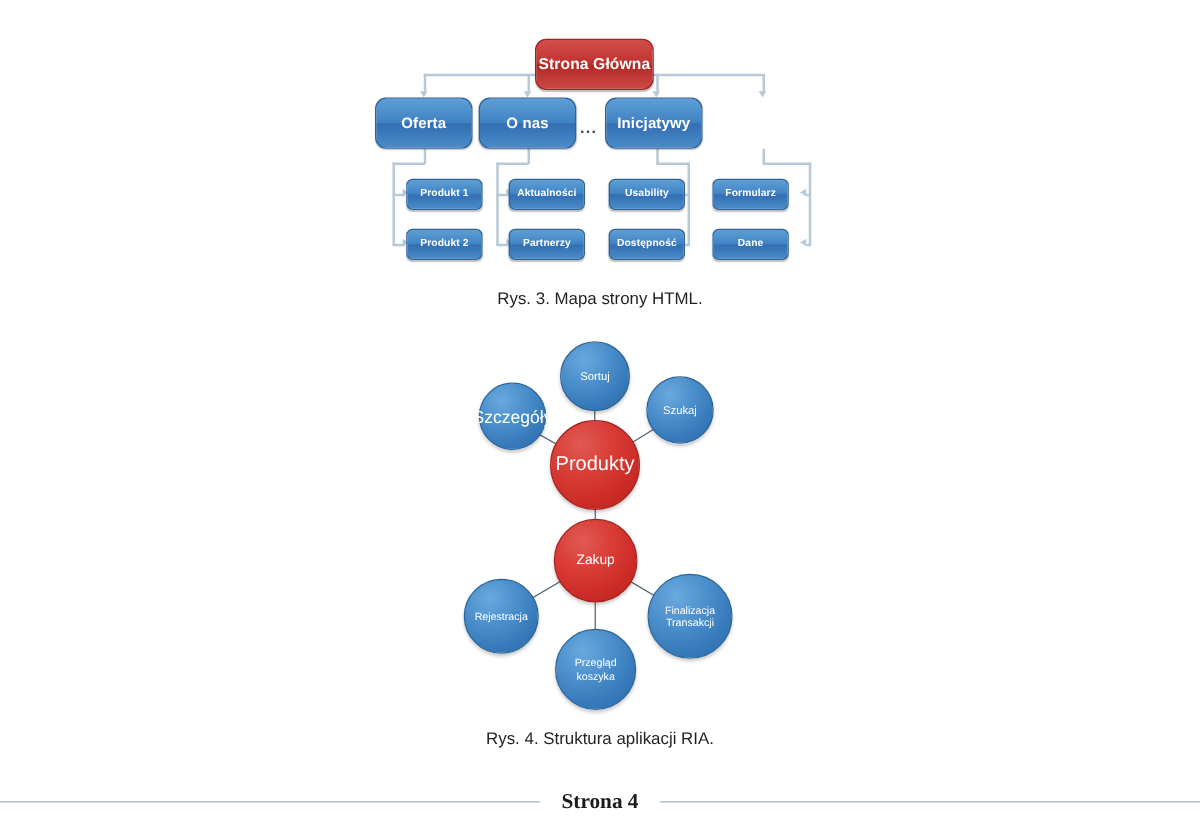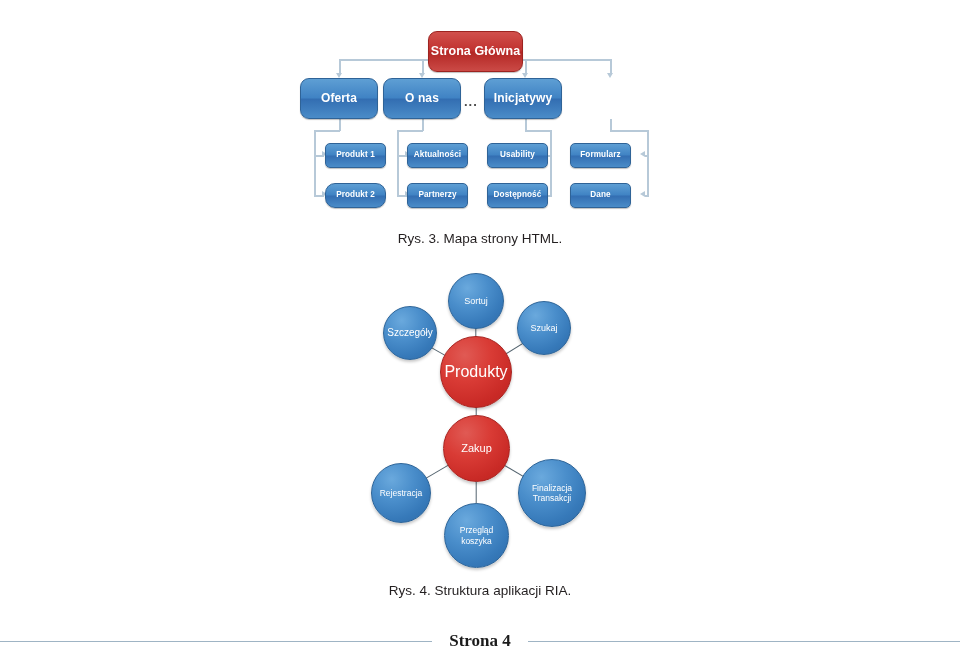--- a/index.html
+++ b/index.html
@@ -151,21 +151,21 @@
     <div class="ln lnh" style="left:645px;top:155px;width:4px;"></div>
     <div class="arw left" style="left:640px;top:151px;"></div>
     <div class="ln lnh" style="left:645px;top:195px;width:4px;"></div>
     <div class="arw left" style="left:640px;top:191px;"></div>
 
     <div class="node blue tier3" style="left:325px;top:143px;width:61px;height:25px;">Produkt 1</div>
     <div class="node blue tier3" style="left:407px;top:143px;width:61px;height:25px;">Aktualności</div>
     <div class="node blue tier3" style="left:487px;top:143px;width:61px;height:25px;">Usability</div>
     <div class="node blue tier3" style="left:570px;top:143px;width:61px;height:25px;">Formularz</div>
 
-    <div class="node blue tier3" style="left:325px;top:183px;width:61px;height:25px;border-radius:10px;">Produkt 2</div>
+    <div class="node blue tier3" style="left:325px;top:183px;width:61px;height:25px;">Produkt 2</div>
     <div class="node blue tier3" style="left:407px;top:183px;width:61px;height:25px;">Partnerzy</div>
     <div class="node blue tier3" style="left:487px;top:183px;width:61px;height:25px;">Dostępność</div>
     <div class="node blue tier3" style="left:570px;top:183px;width:61px;height:25px;">Dane</div>
   </div>
 
   <div class="caption" style="top:231px;">Rys. 3. Mapa strony HTML.</div>
 
   <div class="layer" style="left:0;top:0;width:960px;height:575px;">
 
     <div class="spoke" style="left:476px;top:372px;width:71px;transform:rotate(-90deg);"></div>
@@ -178,21 +178,21 @@
 
     <div class="spoke" style="left:476px;top:448px;width:87px;transform:rotate(149.6deg);"></div>
 
     <div class="spoke" style="left:476px;top:448px;width:87px;transform:rotate(90deg);"></div>
 
     <div class="spoke" style="left:476px;top:448px;width:89px;transform:rotate(30.6deg);"></div>
 
     <div class="bub blue" style="left:448px;top:273px;width:56px;height:56px;font-size:9px;">
       <span class="lbl">Sortuj</span>
     </div>
-    <div class="bub blue" style="left:383px;top:306px;width:54px;height:54px;font-size:10px;">
+    <div class="bub blue" style="left:383px;top:306px;width:54px;height:54px;font-size:14px;">
       <span class="lbl">Szczegóły</span>
     </div>
     <div class="bub blue" style="left:517px;top:301px;width:54px;height:54px;font-size:9px;">
       <span class="lbl">Szukaj</span>
     </div>
     <div class="bub red" style="left:440px;top:336px;width:72px;height:72px;font-size:16px;font-weight:normal;">
       <span class="lbl">Produkty</span>
     </div>
 
     <div class="bub red" style="left:443px;top:415px;width:67px;height:67px;font-size:11px;">

